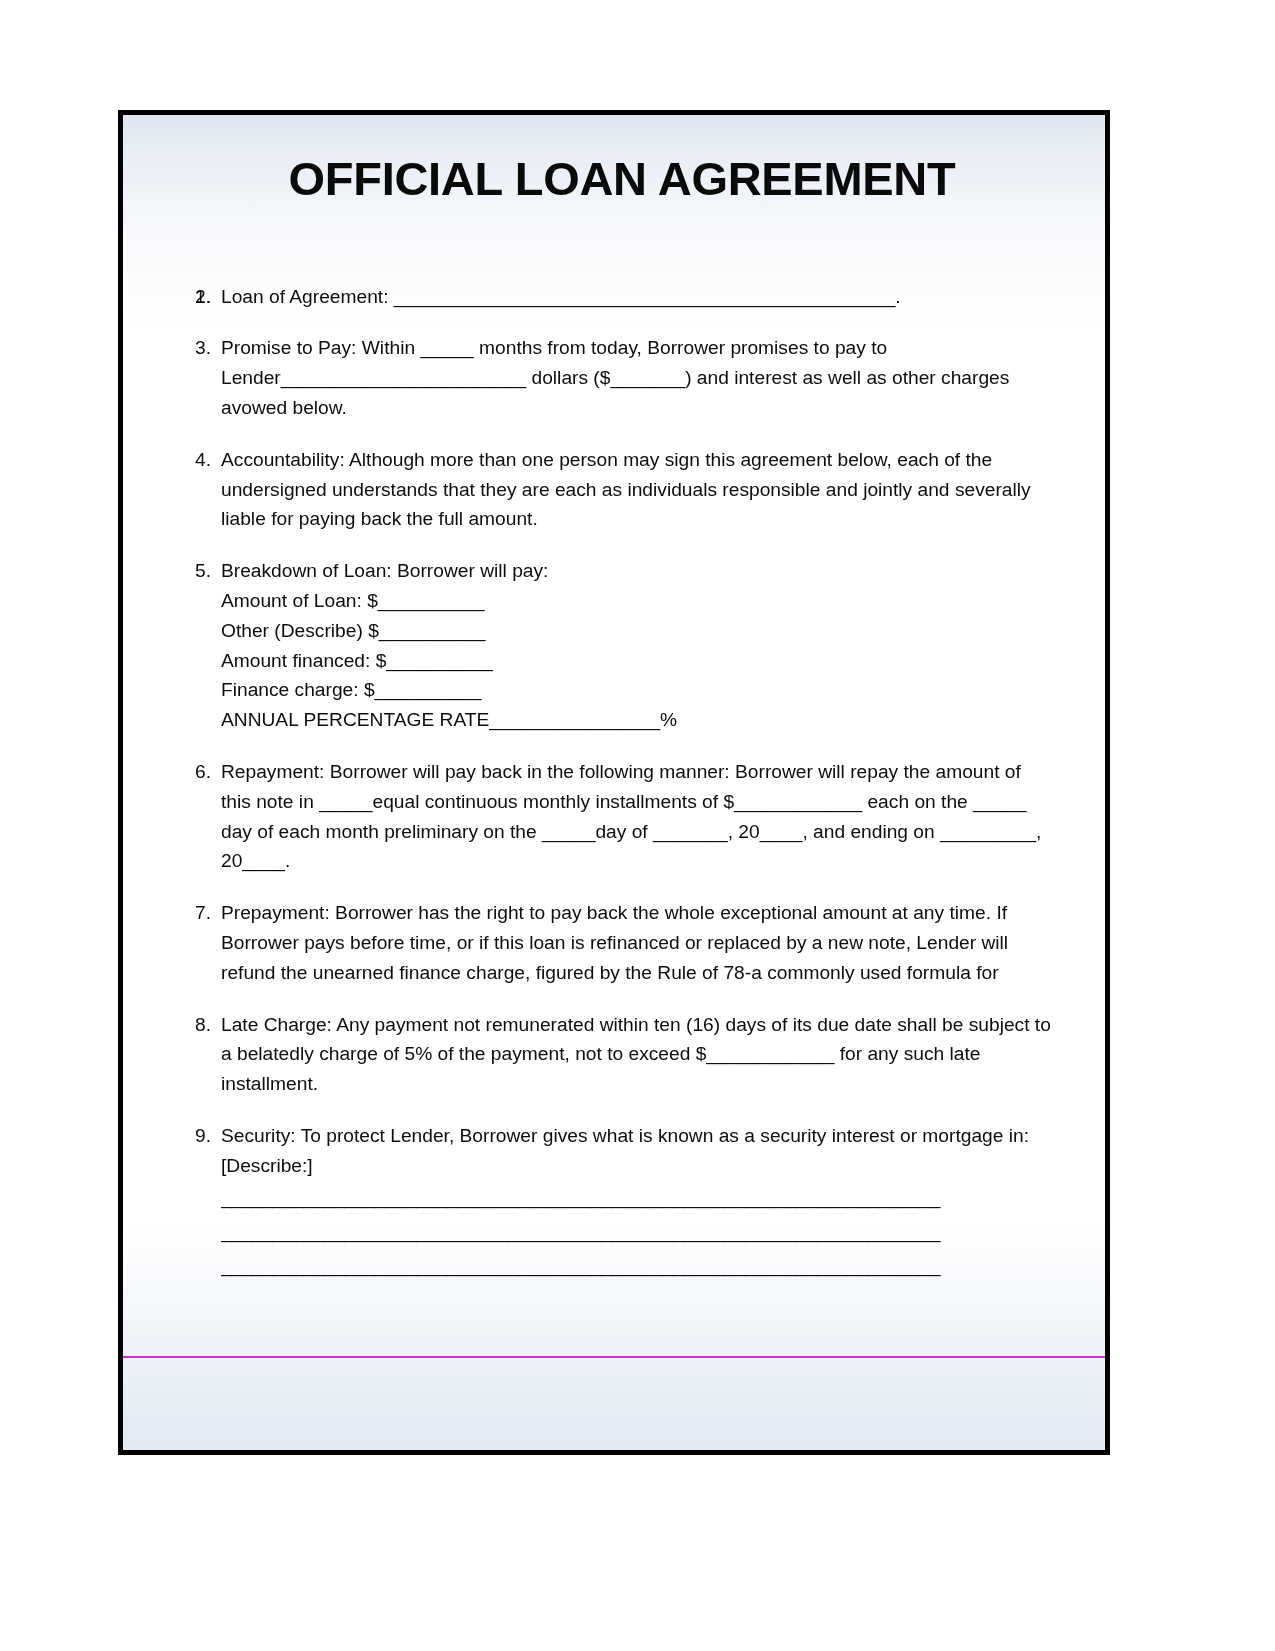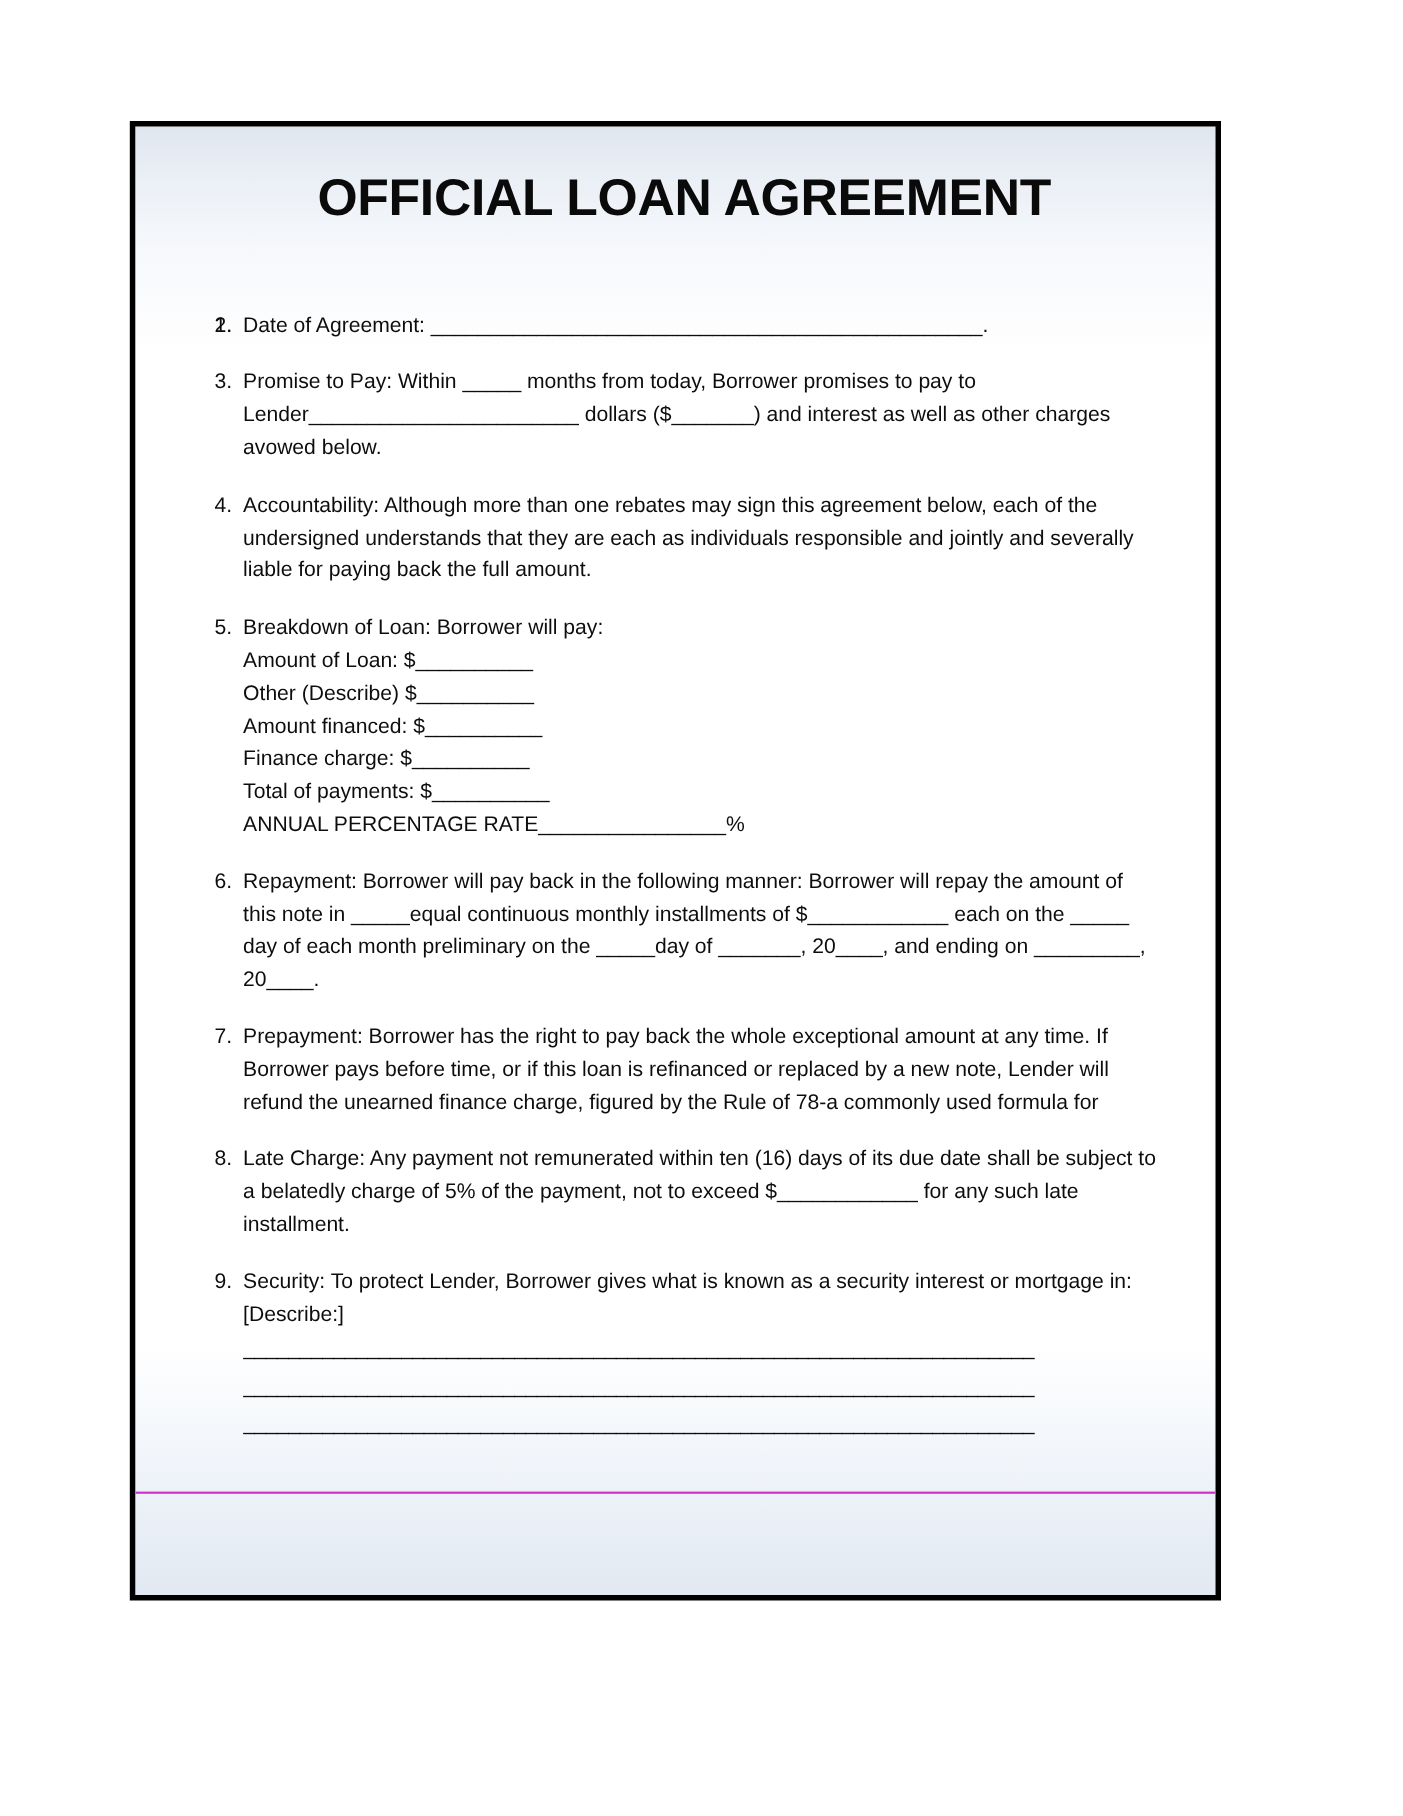--- a/index.html
+++ b/index.html
@@ -134,51 +134,50 @@
 
       <li class="clause">
         <span class="clause-num">1.</span>
         <span class="clause-body">
         </span>
       </li>
 
       <li class="clause">
         <span class="clause-num">2.</span>
         <span class="clause-body">
-          <span class="sub">Date of Agreement: _______________________________________________.</span>
+          <span class="sub">Loan of Agreement: _______________________________________________.</span>
         </span>
       </li>
 
       <li class="clause">
         <span class="clause-num">3.</span>
         <span class="clause-body">
           <span class="sub">Promise to Pay: Within _____ months from today, Borrower promises to pay to</span>
           <span class="sub">Lender_______________________ dollars ($_______) and interest as well as other charges</span>
           <span class="sub">avowed below.</span>
         </span>
       </li>
 
       <li class="clause">
         <span class="clause-num">4.</span>
         <span class="clause-body">
-          <span class="sub">Accountability: Although more than one rebates may sign this agreement below, each of the</span>
+          <span class="sub">Accountability: Although more than one person may sign this agreement below, each of the</span>
           <span class="sub">undersigned understands that they are each as individuals responsible and jointly and severally</span>
           <span class="sub">liable for paying back the full amount.</span>
         </span>
       </li>
 
       <li class="clause">
         <span class="clause-num">5.</span>
         <span class="clause-body">
           <span class="sub">Breakdown of Loan: Borrower will pay:</span>
           <span class="sub">Amount of Loan: $__________</span>
           <span class="sub">Other (Describe) $__________</span>
           <span class="sub">Amount financed: $__________</span>
           <span class="sub">Finance charge: $__________</span>
-          <span class="sub">Total of payments: $__________</span>
           <span class="sub">ANNUAL PERCENTAGE RATE________________%</span>
         </span>
       </li>
 
       <li class="clause">
         <span class="clause-num">6.</span>
         <span class="clause-body">
           <span class="sub">Repayment: Borrower will pay back in the following manner: Borrower will repay the amount of</span>
           <span class="sub">this note in _____equal continuous monthly installments of $____________ each on the _____</span>
           <span class="sub">day of each month preliminary on the _____day of _______, 20____, and ending on _________,</span>

